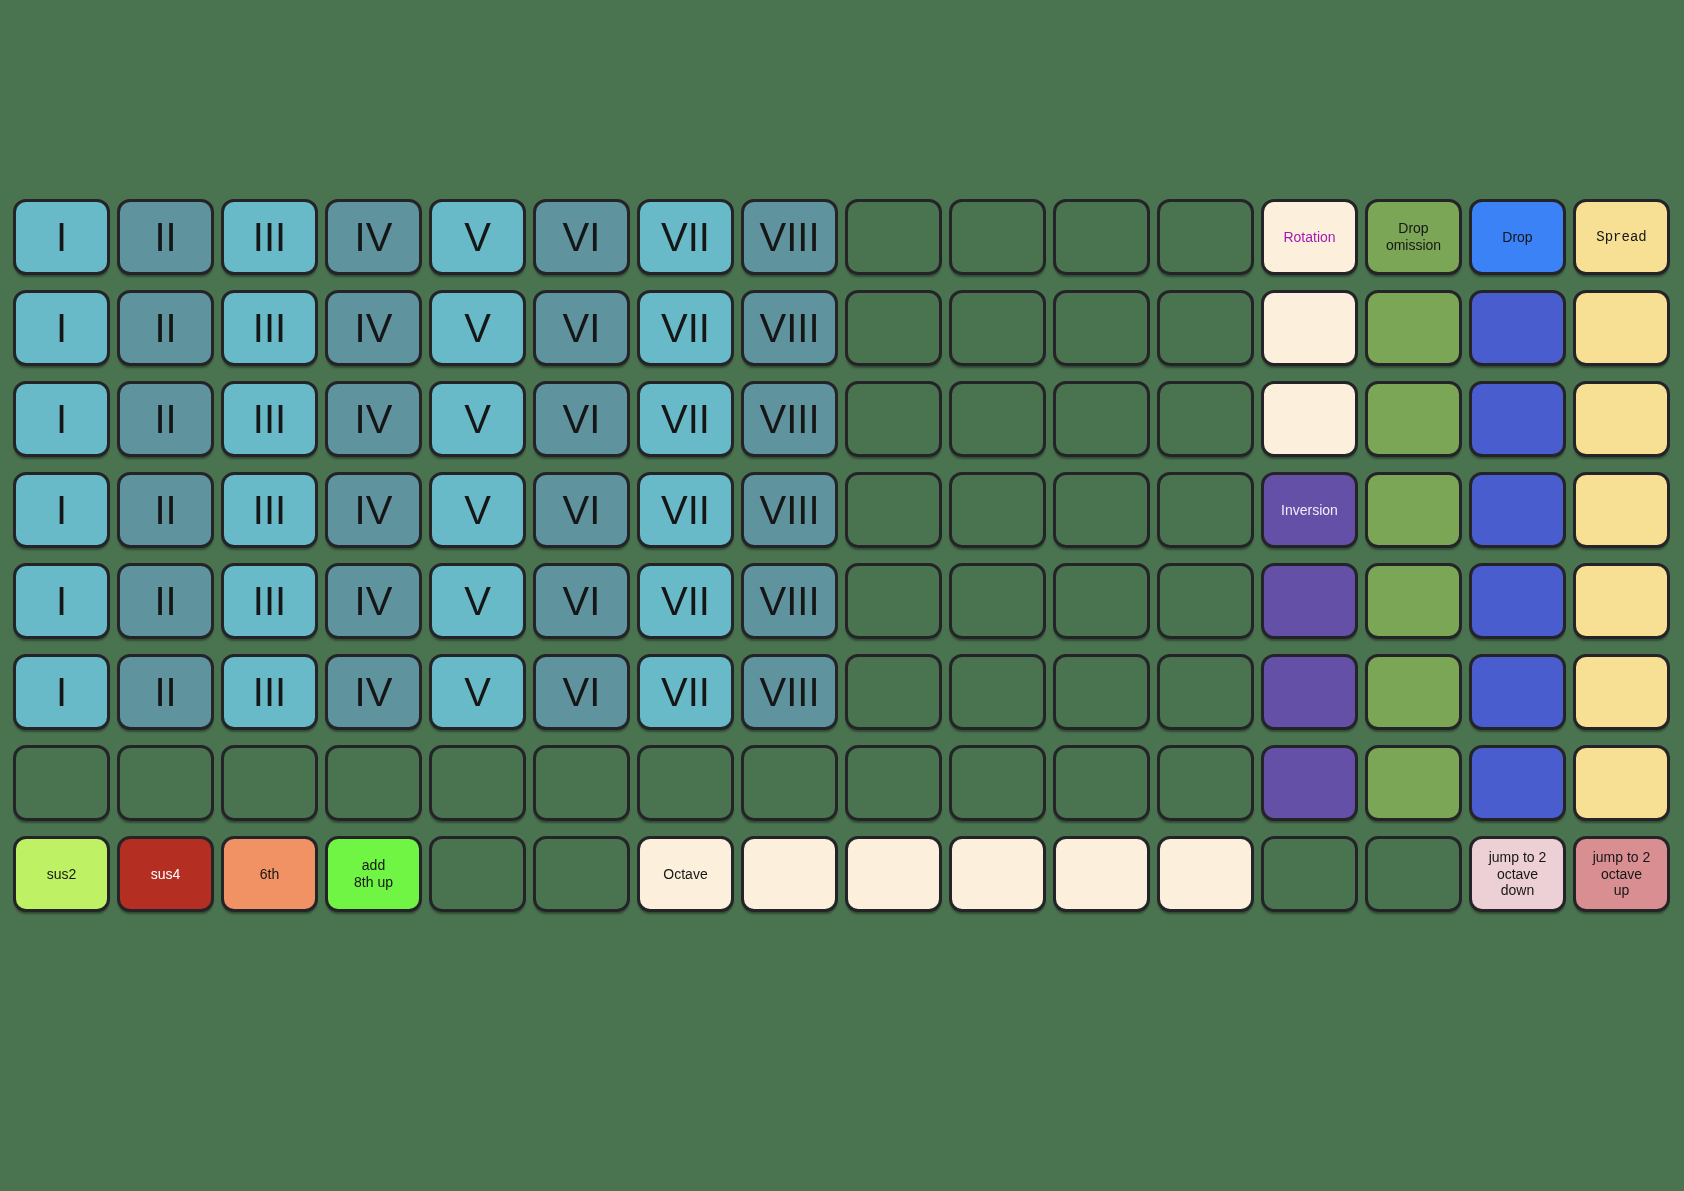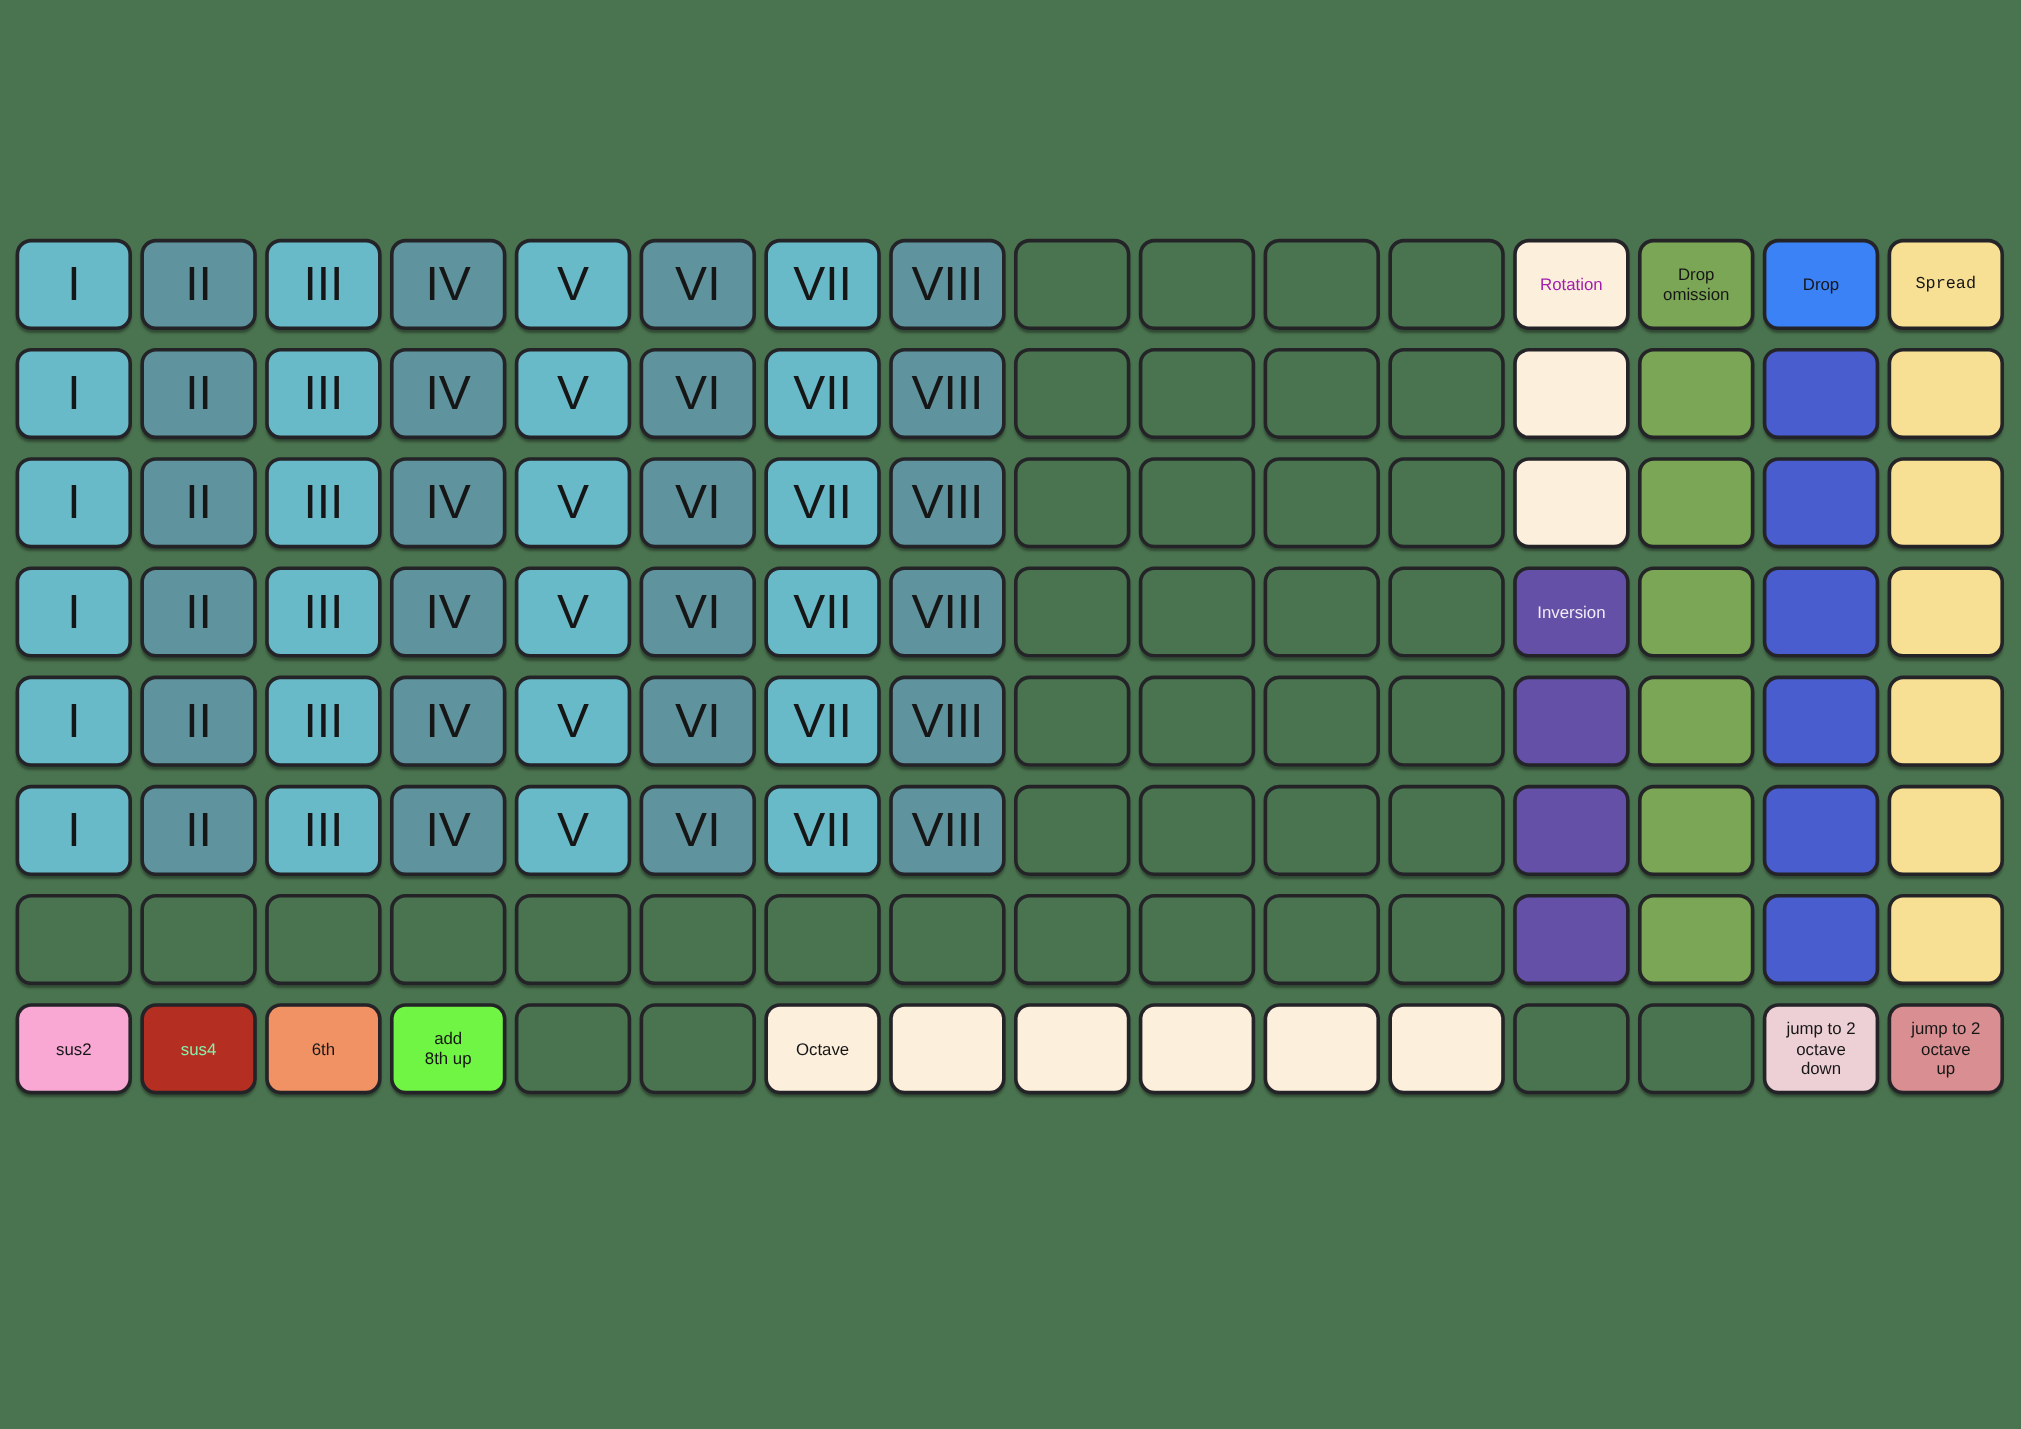--- a/index.html
+++ b/index.html
@@ -161,22 +161,22 @@
       <div class="pad" style="background: transparent; border-color: rgb(36, 36, 40); color: rgb(22, 22, 22);"></div>
       <div class="pad" style="background: transparent; border-color: rgb(36, 36, 40); color: rgb(22, 22, 22);"></div>
       <div class="pad" style="background: transparent; border-color: rgb(36, 36, 40); color: rgb(22, 22, 22);"></div>
       <div class="pad" style="background: transparent; border-color: rgb(36, 36, 40); color: rgb(22, 22, 22);"></div>
       <div class="pad" style="background: transparent; border-color: rgb(36, 36, 40); color: rgb(22, 22, 22);"></div>
       <div class="pad" style="background: transparent; border-color: rgb(36, 36, 40); color: rgb(22, 22, 22);"></div>
       <div class="pad" style="background: rgb(101, 80, 167); border-color: rgb(36, 36, 40); color: rgb(22, 22, 22);"></div>
       <div class="pad" style="background: rgb(123, 166, 85); border-color: rgb(36, 36, 40); color: rgb(22, 22, 22);"></div>
       <div class="pad" style="background: rgb(74, 93, 206); border-color: rgb(36, 36, 40); color: rgb(22, 22, 22);"></div>
       <div class="pad" style="background: rgb(247, 223, 147); border-color: rgb(36, 36, 40); color: rgb(22, 22, 22);"></div>
-      <div class="pad small" style="background: #f9a8d4; border-color: rgb(36, 36, 40); color: rgb(22, 22, 22); text-align: right;">sus2</div>
-      <div class="pad small" style="background: rgb(180, 47, 33); border-color: rgb(36, 36, 40); color: #86efac;">sus4</div>
+      <div class="pad small" style="background: #bef264; border-color: rgb(36, 36, 40); color: rgb(22, 22, 22); text-align: right;">sus2</div>
+      <div class="pad small" style="background: rgb(180, 47, 33); border-color: rgb(36, 36, 40); color: #ffffff;">sus4</div>
       <div class="pad small" style="background: rgb(240, 146, 100); border-color: rgb(36, 36, 40); color: rgb(22, 22, 22);">6th</div>
       <div class="pad small" style="background: rgb(113, 245, 68); border-color: rgb(36, 36, 40); color: rgb(22, 22, 22);">add
 8th up</div>
       <div class="pad" style="background: transparent; border-color: rgb(36, 36, 40); color: rgb(22, 22, 22);"></div>
       <div class="pad" style="background: transparent; border-color: rgb(36, 36, 40); color: rgb(22, 22, 22);"></div>
       <div class="pad small" style="background: rgb(252, 240, 220); border-color: rgb(36, 36, 40); color: rgb(22, 22, 22);">Octave</div>
       <div class="pad" style="background: rgb(252, 240, 220); border-color: rgb(36, 36, 40); color: rgb(22, 22, 22);"></div>
       <div class="pad" style="background: rgb(252, 240, 220); border-color: rgb(36, 36, 40); color: rgb(22, 22, 22);"></div>
       <div class="pad" style="background: rgb(252, 240, 220); border-color: rgb(36, 36, 40); color: rgb(22, 22, 22);"></div>
       <div class="pad" style="background: rgb(252, 240, 220); border-color: rgb(36, 36, 40); color: rgb(22, 22, 22);"></div>

